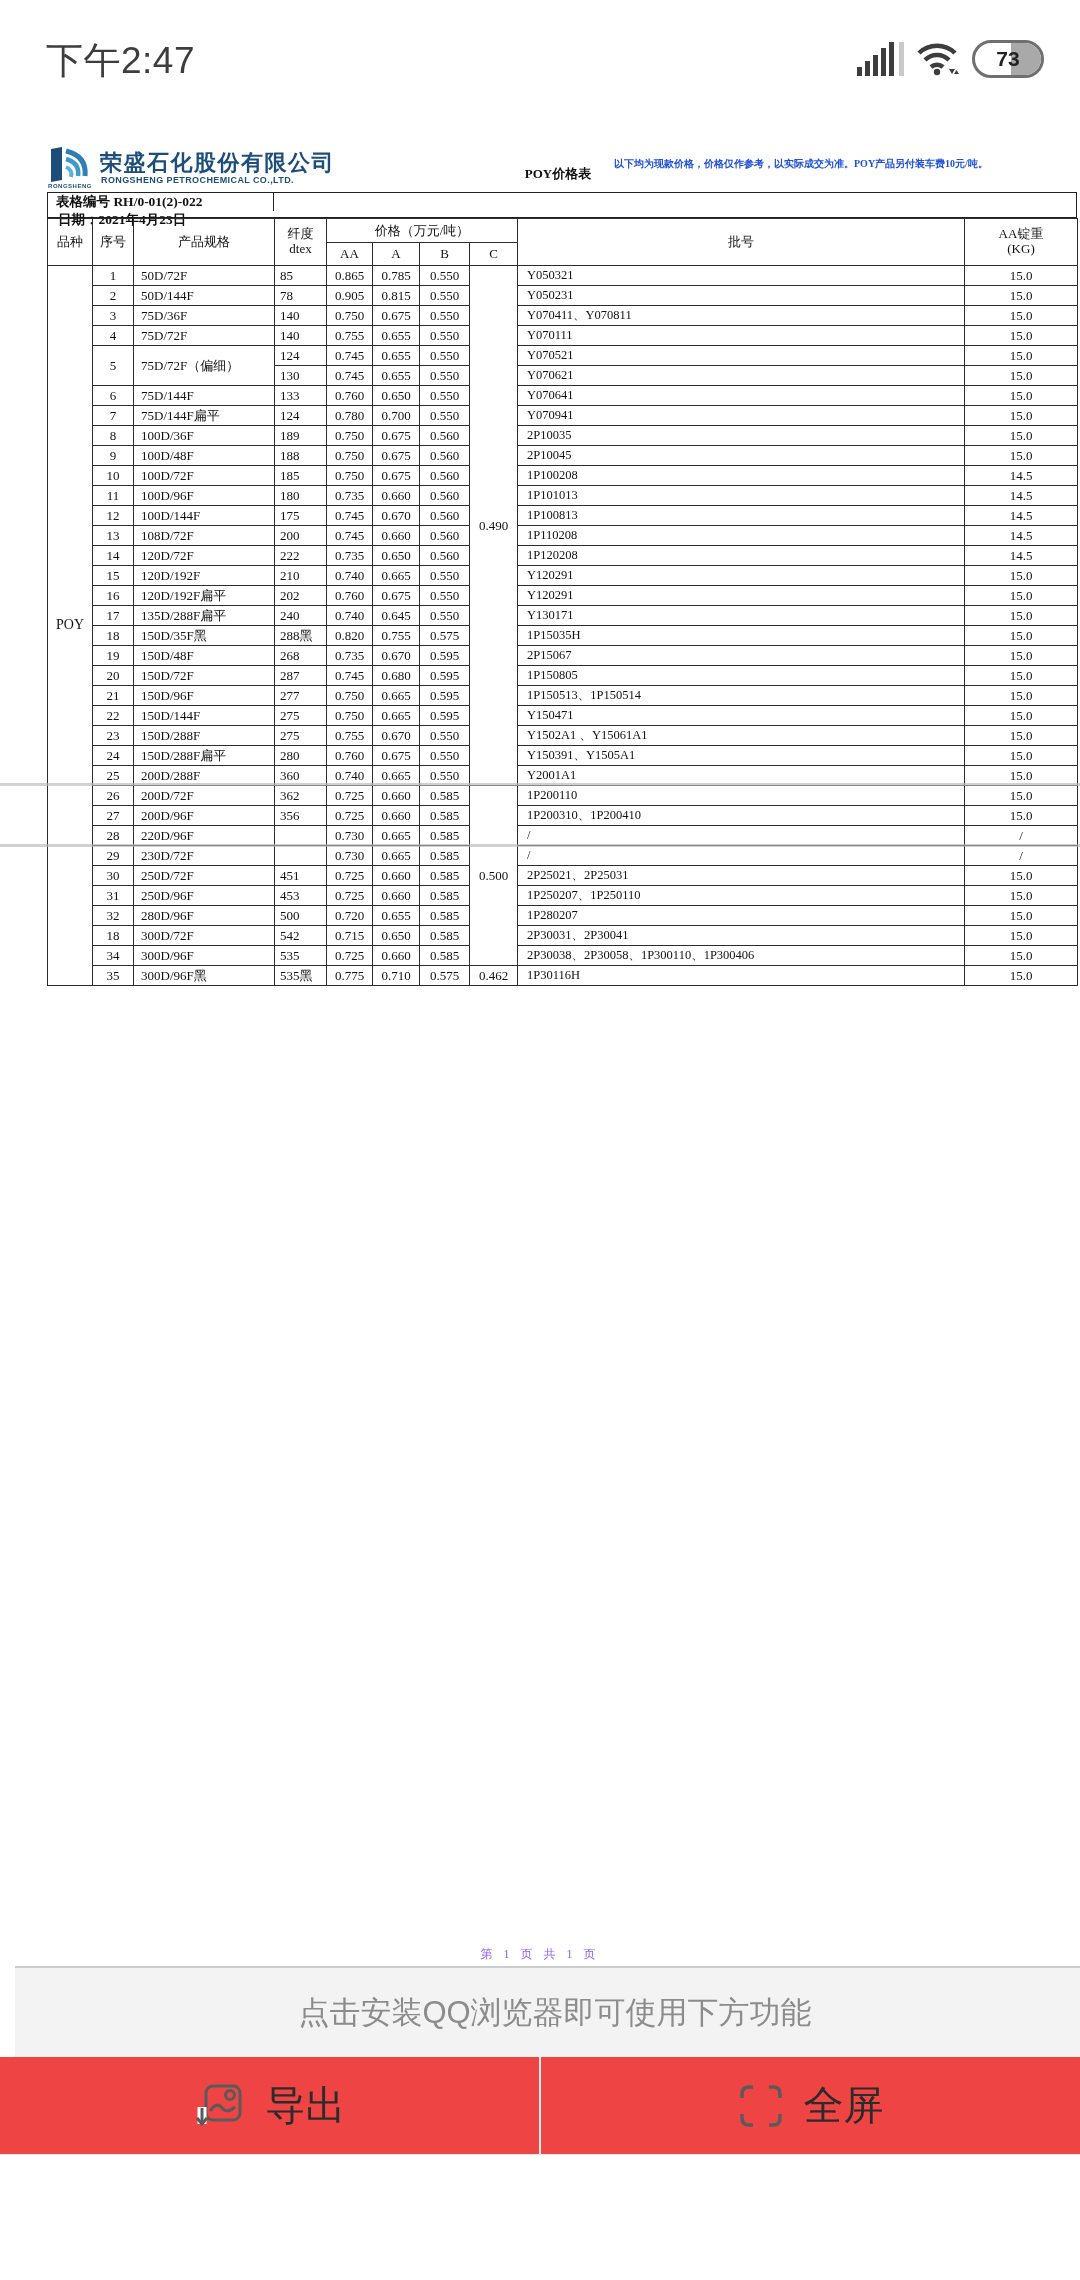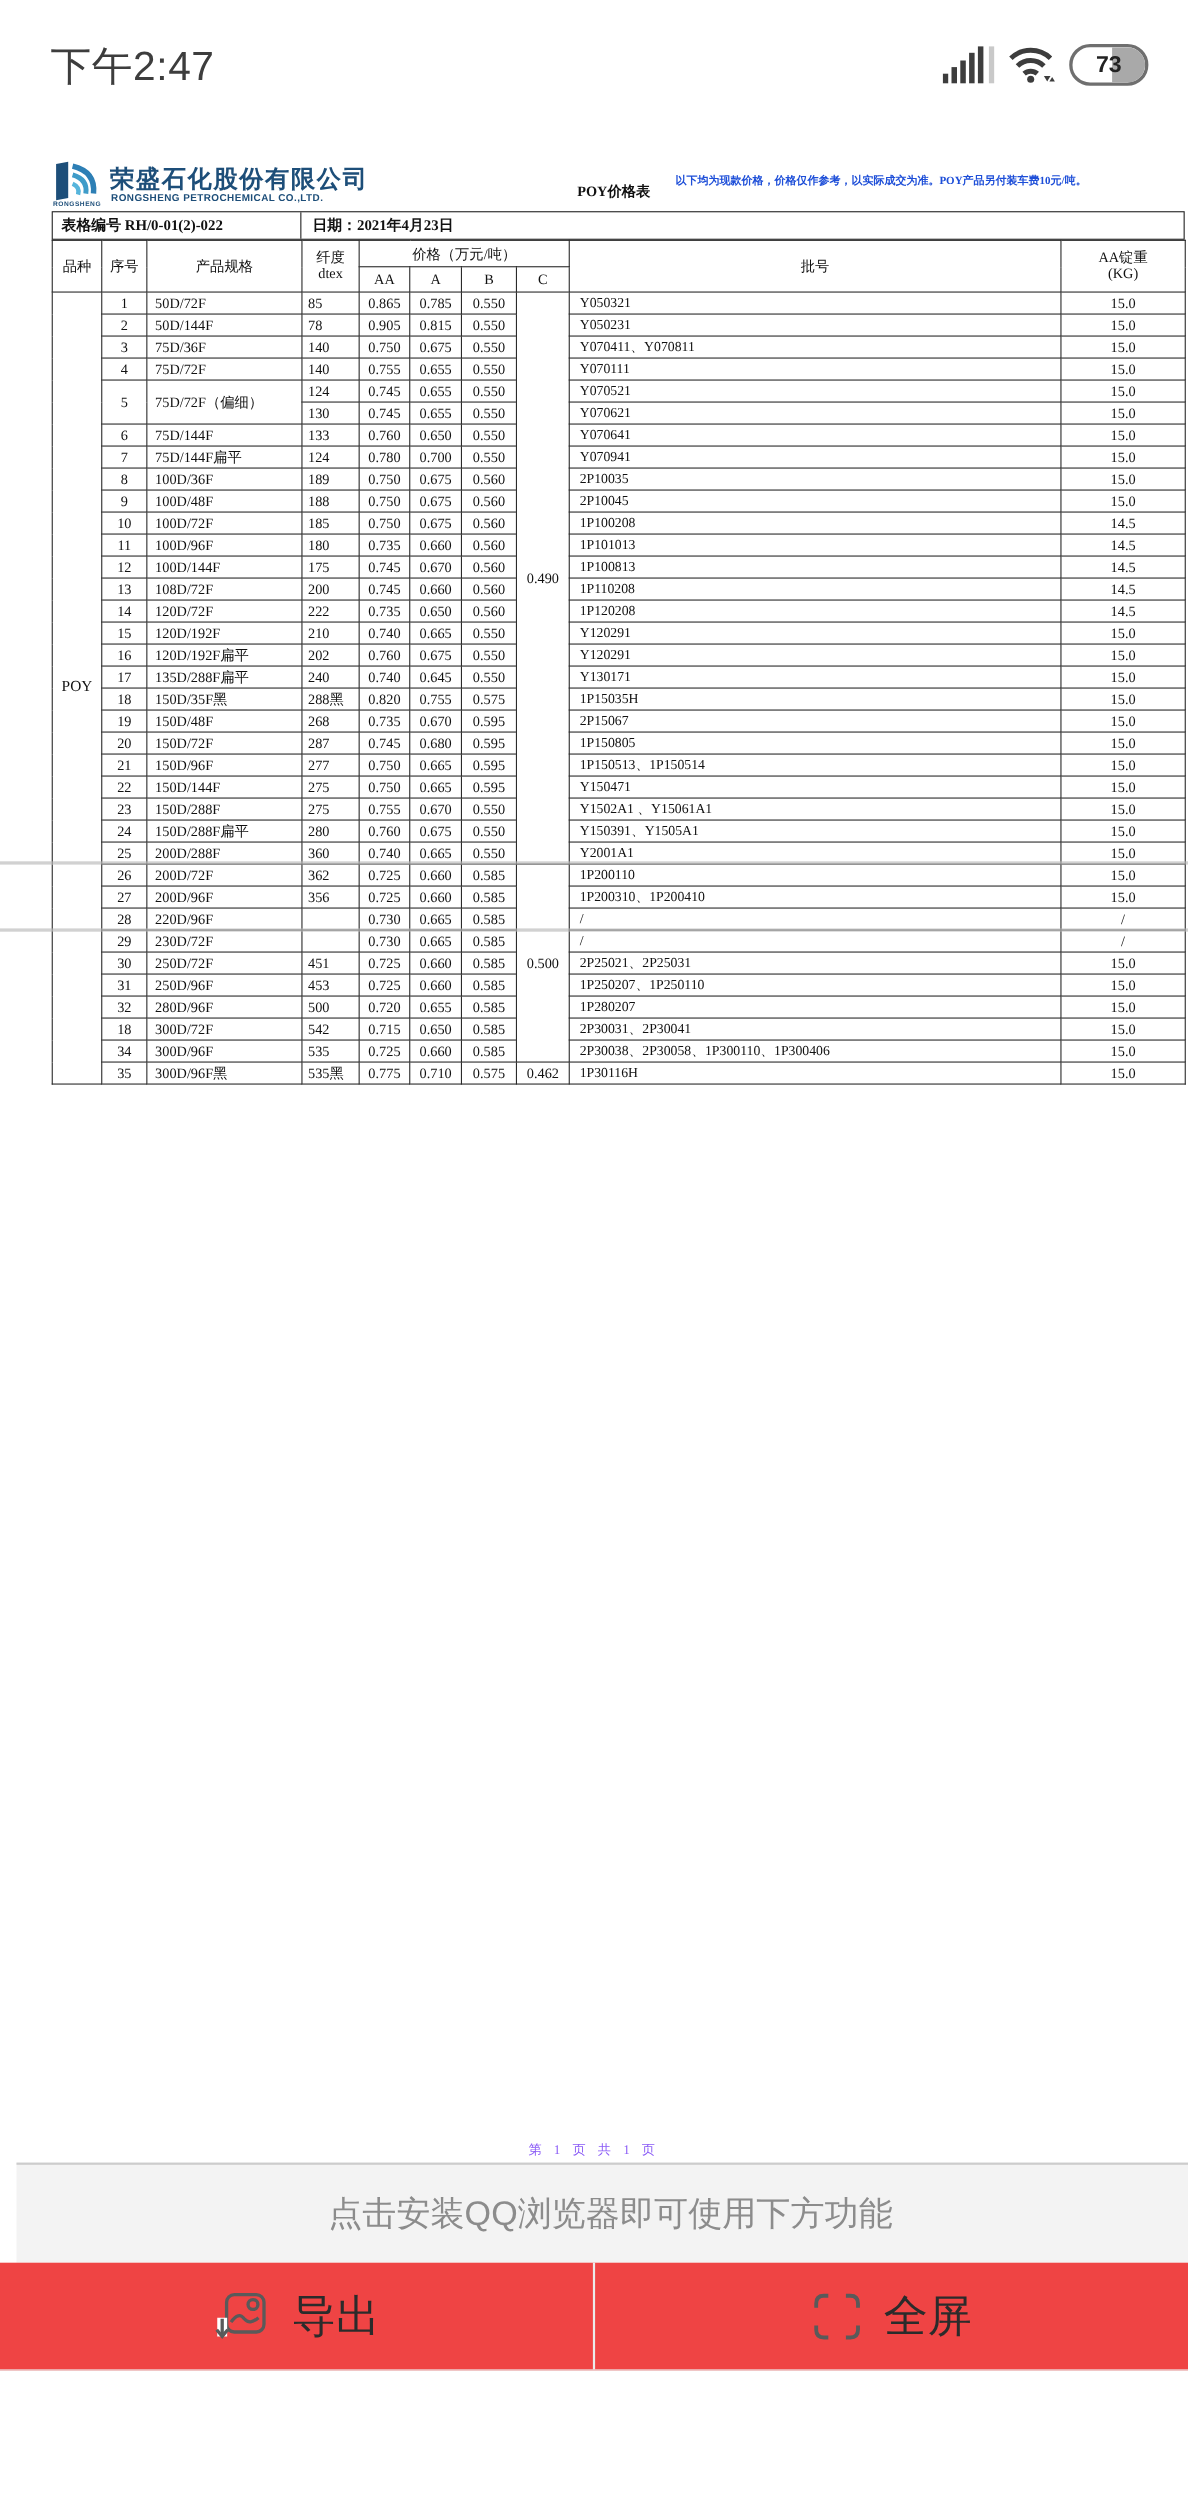--- a/index.html
+++ b/index.html
@@ -15,21 +15,21 @@
 
   
   .logo-mark{position:absolute;left:47px;top:146px;}
   .logo-sub{position:absolute;left:47px;top:183px;width:46px;text-align:center;font-size:6px;letter-spacing:0.5px;color:#1d4e79;font-weight:700;}
   .company-cn{position:absolute;left:100px;top:148px;font-size:22px;font-weight:800;color:#1d4e79;letter-spacing:1.5px;}
   .company-en{position:absolute;left:101px;top:175px;font-size:9px;font-weight:700;color:#1d4e79;letter-spacing:0.4px;}
   .doc-title{position:absolute;left:468px;top:165px;width:180px;text-align:center;font-family:"Liberation Serif","DejaVu Serif",serif;font-size:13px;font-weight:600;color:#111;}
   .doc-note{position:absolute;left:614px;top:157px;white-space:nowrap;font-family:"Liberation Serif","DejaVu Serif",serif;font-size:10px;font-weight:700;color:#1d4ed8;}
 
   
-  .meta-row{position:absolute;left:47px;top:192px;width:1030px;height:26px;border:1px solid #222;box-sizing:border-box;display:flex;font-family:"Liberation Serif","DejaVu Serif",serif;font-size:13.5px;font-weight:700;color:#111;}
+  .meta-row{position:absolute;left:47px;top:192px;width:1030px;height:26px;border:1px solid #222;box-sizing:border-box;display:flex;font-family:"Liberation Serif","DejaVu Serif",serif;font-size:13.5px;font-weight:700;color:#111;flex-direction:column;}
   .meta-cell1{width:226px;border-right:1px solid #222;box-sizing:border-box;display:flex;align-items:center;padding-left:8px;}
   .meta-cell2{flex:1;display:flex;align-items:center;padding-left:10px;}
 
   
   table.price{position:absolute;left:47px;top:218px;width:1030px;border-collapse:collapse;table-layout:fixed;font-family:"Liberation Serif","DejaVu Serif",serif;color:#111;}
   table.price th,table.price td{border:1px solid #2b2b2b;padding:0;font-size:13px;font-weight:400;text-align:center;vertical-align:middle;line-height:1.05;overflow:hidden;white-space:nowrap;}
   table.price thead tr:first-child{height:24px;}
   table.price thead tr:last-child{height:23px;}
   table.price tbody tr{height:20px;}
   table.price td.spec{text-align:left;padding-left:7px;}

